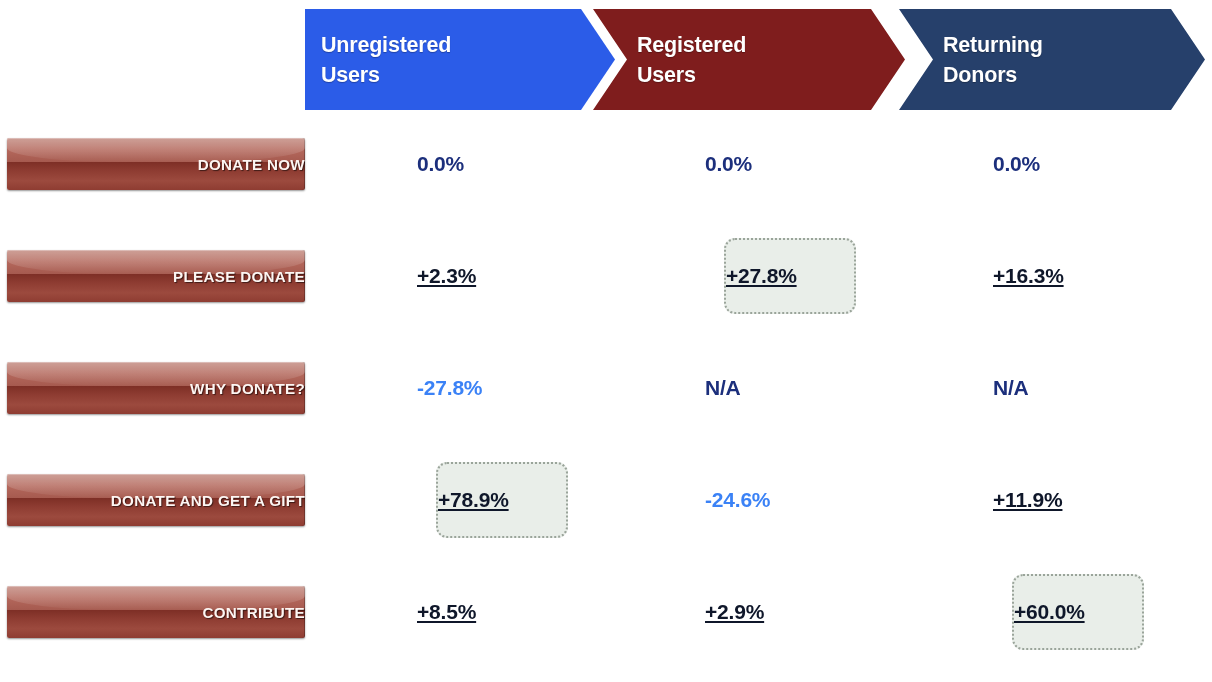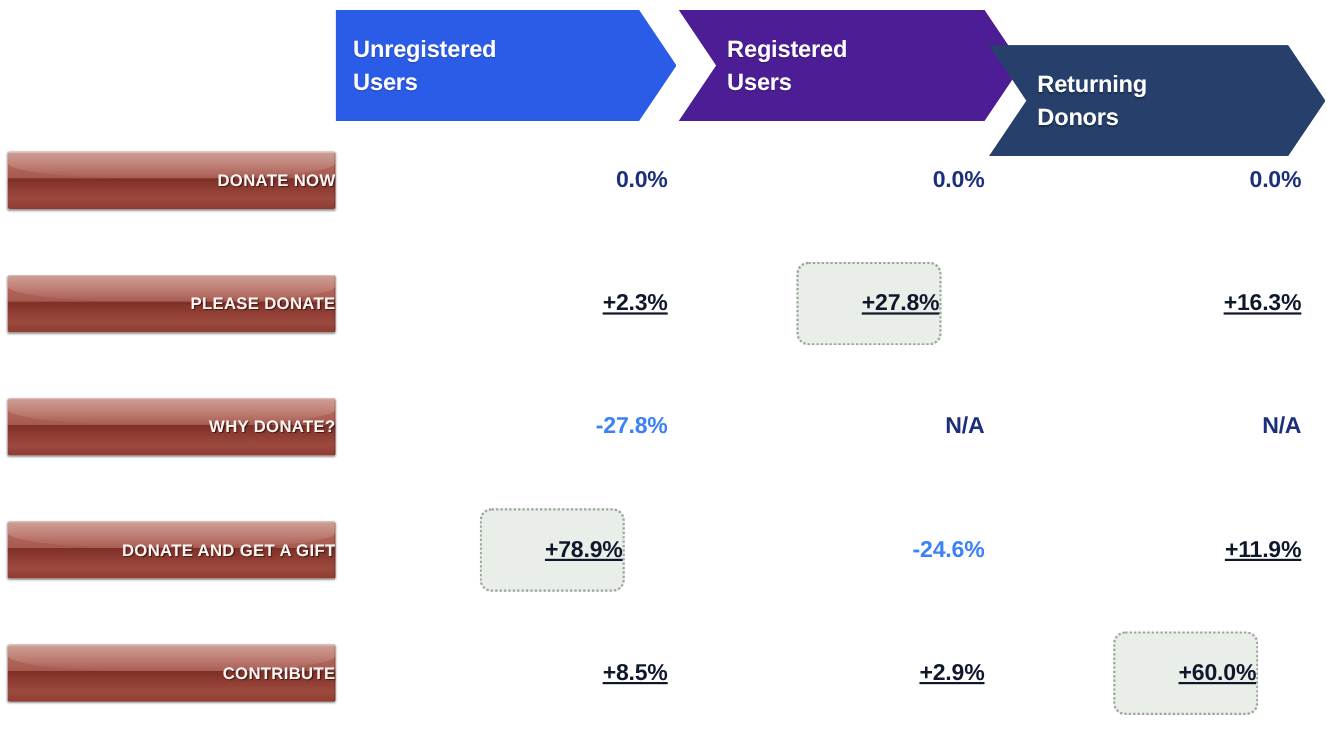--- a/index.html
+++ b/index.html
@@ -53,33 +53,32 @@
 
   #chev-0 {
     left: 0px;
     width: 310px;
     background: #2B5CE8;
     clip-path: polygon(0 0, 276px 0, 310px 50.5px, 276px 101px, 0 101px);
   }
   #chev-0 .chev-label { }
 
   #chev-1 {
-    left: 312px;
+    left: 288px;
     width: 312px;
-    background: #4c1d95;
+    background: #7f1d1d;
     clip-path: polygon(0 0, 278px 0, 312px 50.5px, 278px 101px, 0 101px, 34px 50.5px);
   }
   #chev-1 .chev-label { padding-left: 44px; }
 
   #chev-2 {
     left: 594px;
     width: 306px;
     background: #26406B;
     clip-path: polygon(0 0, 272px 0, 306px 50.5px, 272px 101px, 0 101px, 34px 50.5px);
-    margin-top: 32px;
   }
   #chev-2 .chev-label { padding-left: 44px; }
 
   
   #matrix {
     position: absolute;
     left: 0;
     top: 110px;
     width: 1212px;
     height: 572px;
@@ -140,21 +139,21 @@
   }
 
   
   .data-cell {
     position: absolute;
     top: 28px;
     height: 52px;
     width: 190px;
     display: flex;
     align-items: center;
-    justify-content: flex-end;
+    justify-content: flex-start;
     font-weight: bold;
     font-size: 21px;
     letter-spacing: -0.2px;
     box-sizing: border-box;
   }
   .data-cell.col-0 { left: 417px; }
   .data-cell.col-1 { left: 705px; }
   .data-cell.col-2 { left: 993px; }
 
   .v-pos { color: #0f172a; text-decoration: underline; }

